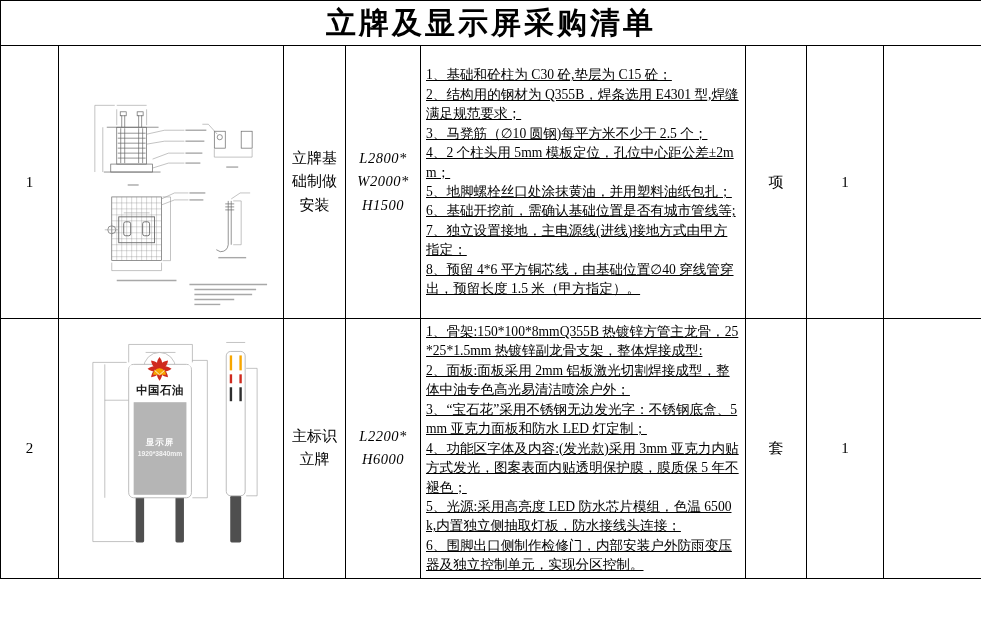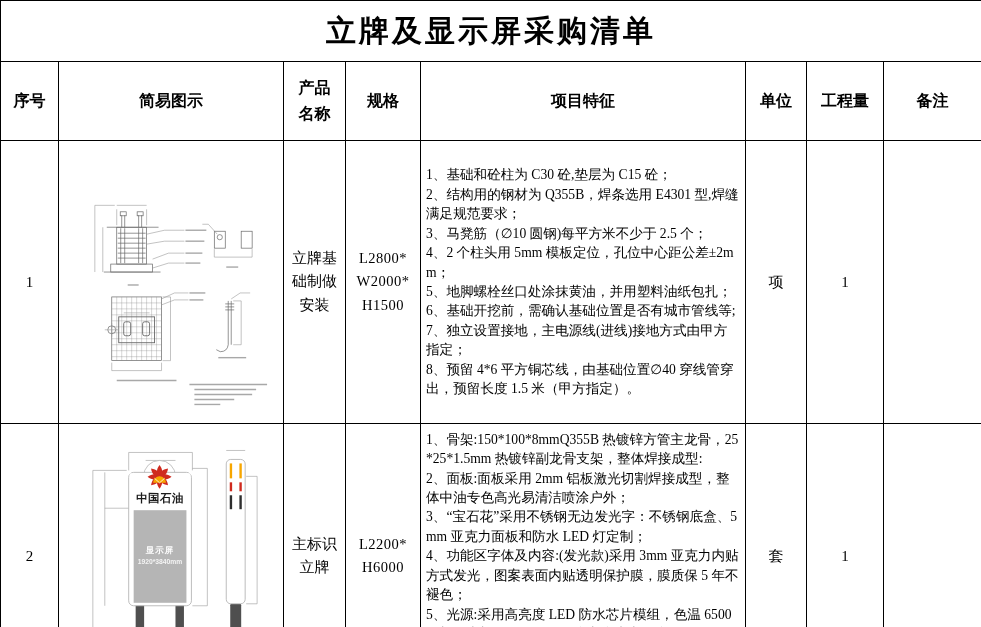--- a/index.html
+++ b/index.html
@@ -1,29 +1,29 @@
 <!DOCTYPE html>
 <html><head>
 <meta charset="utf-8">
 <style>
   html,body{margin:0;padding:0;background:#fff;}
   body{width:981px;height:627px;overflow:hidden;color:#000;
        font-family:"Liberation Serif","DejaVu Serif",serif;}
   table{border-collapse:collapse;table-layout:fixed;width:981px;}
-  td{border:1px solid #000;padding:8px;vertical-align:middle;text-align:center;overflow:hidden;}
+  td{border:1px solid #000;padding:0;vertical-align:middle;text-align:center;overflow:hidden;}
   .title-cell{height:44px;font-size:30px;font-weight:bold;letter-spacing:3px;}
   .hdr td{height:62px;font-size:16px;font-weight:bold;line-height:1.6;}
   .hdr .wrap2{padding:0 8px;}
   .row1 td{height:266px;}
   .row2 td{height:248px;}
   .no-cell{font-size:15px;}
   .name-cell{font-size:15px;line-height:1.55;padding:0 5px;font-family:Liberation Serif, serif;}
-  .spec-cell{font-size:14.5px;line-height:1.6;letter-spacing:.5px;white-space:pre-line;}
+  .spec-cell{font-size:14.5px;line-height:1.6;letter-spacing:.5px;white-space:pre-line;font-style:italic;}
   .feat-cell{text-align:left;font-size:13.6px;line-height:1.43;padding:3px 6px 3px 5px;
-             white-space:pre-line;word-break:break-all;}
+             white-space:pre-line;word-break:break-all;text-decoration:underline;}
   .unit-cell,.qty-cell{font-size:15px;}
   .diag-cell{padding:0;}
   .diag-cell svg{display:block;width:100%;height:100%;}
   svg text{font-family:"Liberation Sans","DejaVu Sans",sans-serif;}
   .dim{stroke:#9a9a9a;stroke-width:.6;fill:none;}
   .thin{stroke:#666;stroke-width:.7;fill:none;}
   .mesh{stroke:#8a8a8a;stroke-width:.35;}
   .notebar{stroke:#a8a8a8;stroke-width:1.4;}
 </style>
 </head>
@@ -39,30 +39,20 @@
       <col style="width:61px">
       <col style="width:77px">
       <col style="width:98px">
   </colgroup>
 
   <tbody>
       <tr>
     <td class="title-cell" colspan="8">立牌及显示屏采购清单</td>
   </tr>
 
-  <tr class="hdr">
-    <td>序号</td>
-    <td>简易图示</td>
-    <td class="wrap2">产品名称</td>
-    <td>规格</td>
-    <td>项目特征</td>
-    <td>单位</td>
-    <td>工程量</td>
-    <td>备注</td>
-  </tr>
 
   <tr class="row1">
     <td class="no-cell">1</td>
     <td class="diag-cell">
       <svg viewBox="0 0 225 266">
 
         <g>
           <line class="thin" x1="48" y1="78" x2="100" y2="78"></line>
           <rect class="thin" x="58" y="78" width="30" height="37"></rect>
           <line class="thin" x1="62" y1="79" x2="62" y2="114"></line>

